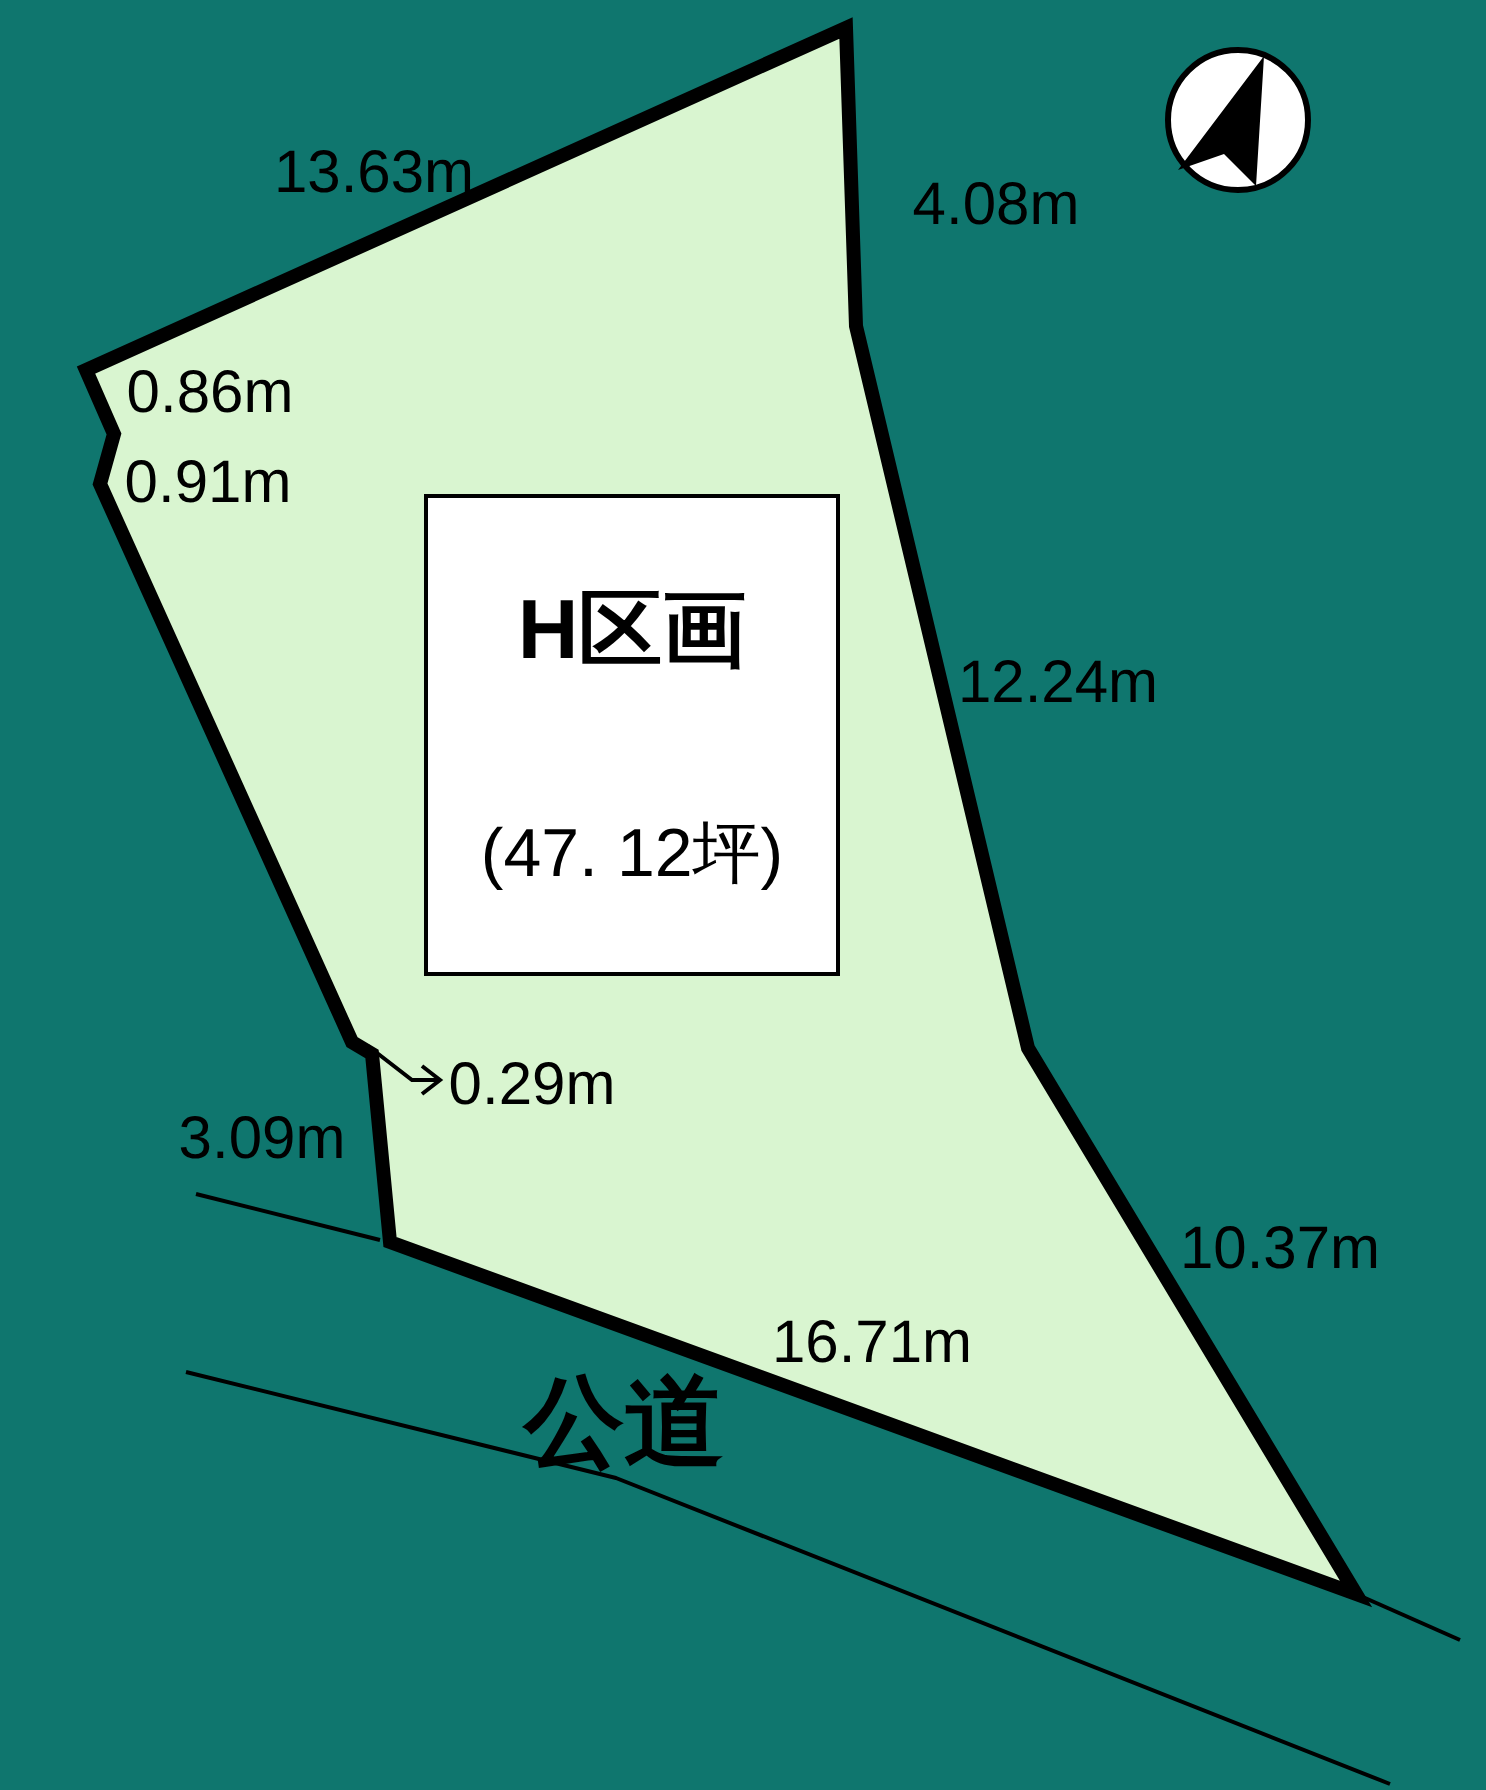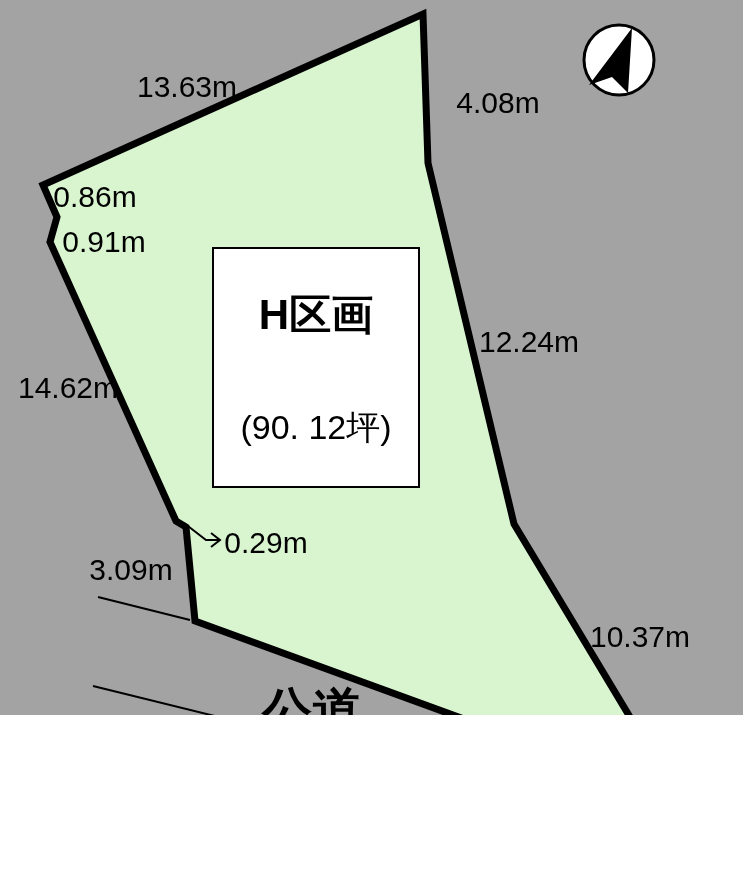--- a/index.html
+++ b/index.html
@@ -3,22 +3,22 @@
 <meta charset="utf-8">
 <style>
   html, body {
     margin: 0;
     padding: 0;
     background: #ffffff;
   }
   #canvas {
     position: relative;
     width: 743px;
-    height: 715px;
-    background: #a3a3a3;
+    height: 895px;
+    background: #0f766e;
     overflow: hidden;
     font-family: "Liberation Sans", "DejaVu Sans", sans-serif;
     color: #000000;
   }
   #shapes {
     position: absolute;
     left: 0;
     top: 0;
   }
   .dim {
@@ -94,33 +94,33 @@
       <polygon points="632,28 589,85 612,77 628,93" fill="#000000"></polygon>
     </g>
   </svg>
 
   <div class="dim" style="left:187px; top:87px;">13.63m</div>
 
   <div class="dim" style="left:474px; top:103px;margin-left:24px;">4.08m</div>
 
   <div class="dim" style="left:529px; top:342px;">12.24m</div>
 
-  <div class="dim" style="left:640px; top:625px;margin-top:12px;">10.37m</div>
+  <div class="dim" style="left:640px; top:625px;">10.37m</div>
+
+  <div class="dim" style="left:436px; top:672px;">16.71m</div>
 
 
-  <div class="dim" style="left:68px; top:388px;">14.62m</div>
-
-  <div class="dim" style="left:95px; top:197px;">0.86m</div>
+  <div class="dim" style="left:105px; top:197px;">0.86m</div>
 
   <div class="dim" style="left:104px; top:242px;">0.91m</div>
 
   <div class="dim" style="left:266px; top:543px;">0.29m</div>
 
   <div class="dim" style="left:131px; top:570px;">3.09m</div>
 
   <div class="road-label" style="left:312px; top:711px;">公道</div>
 
   <div class="info-box">
     <div class="box-line box-title">H区画</div>
-    <div class="box-line box-area-tsubo">(90. 12坪)</div>
+    <div class="box-line box-area-tsubo">(47. 12坪)</div>
   </div>
 
 </div>
 
 </body></html>

